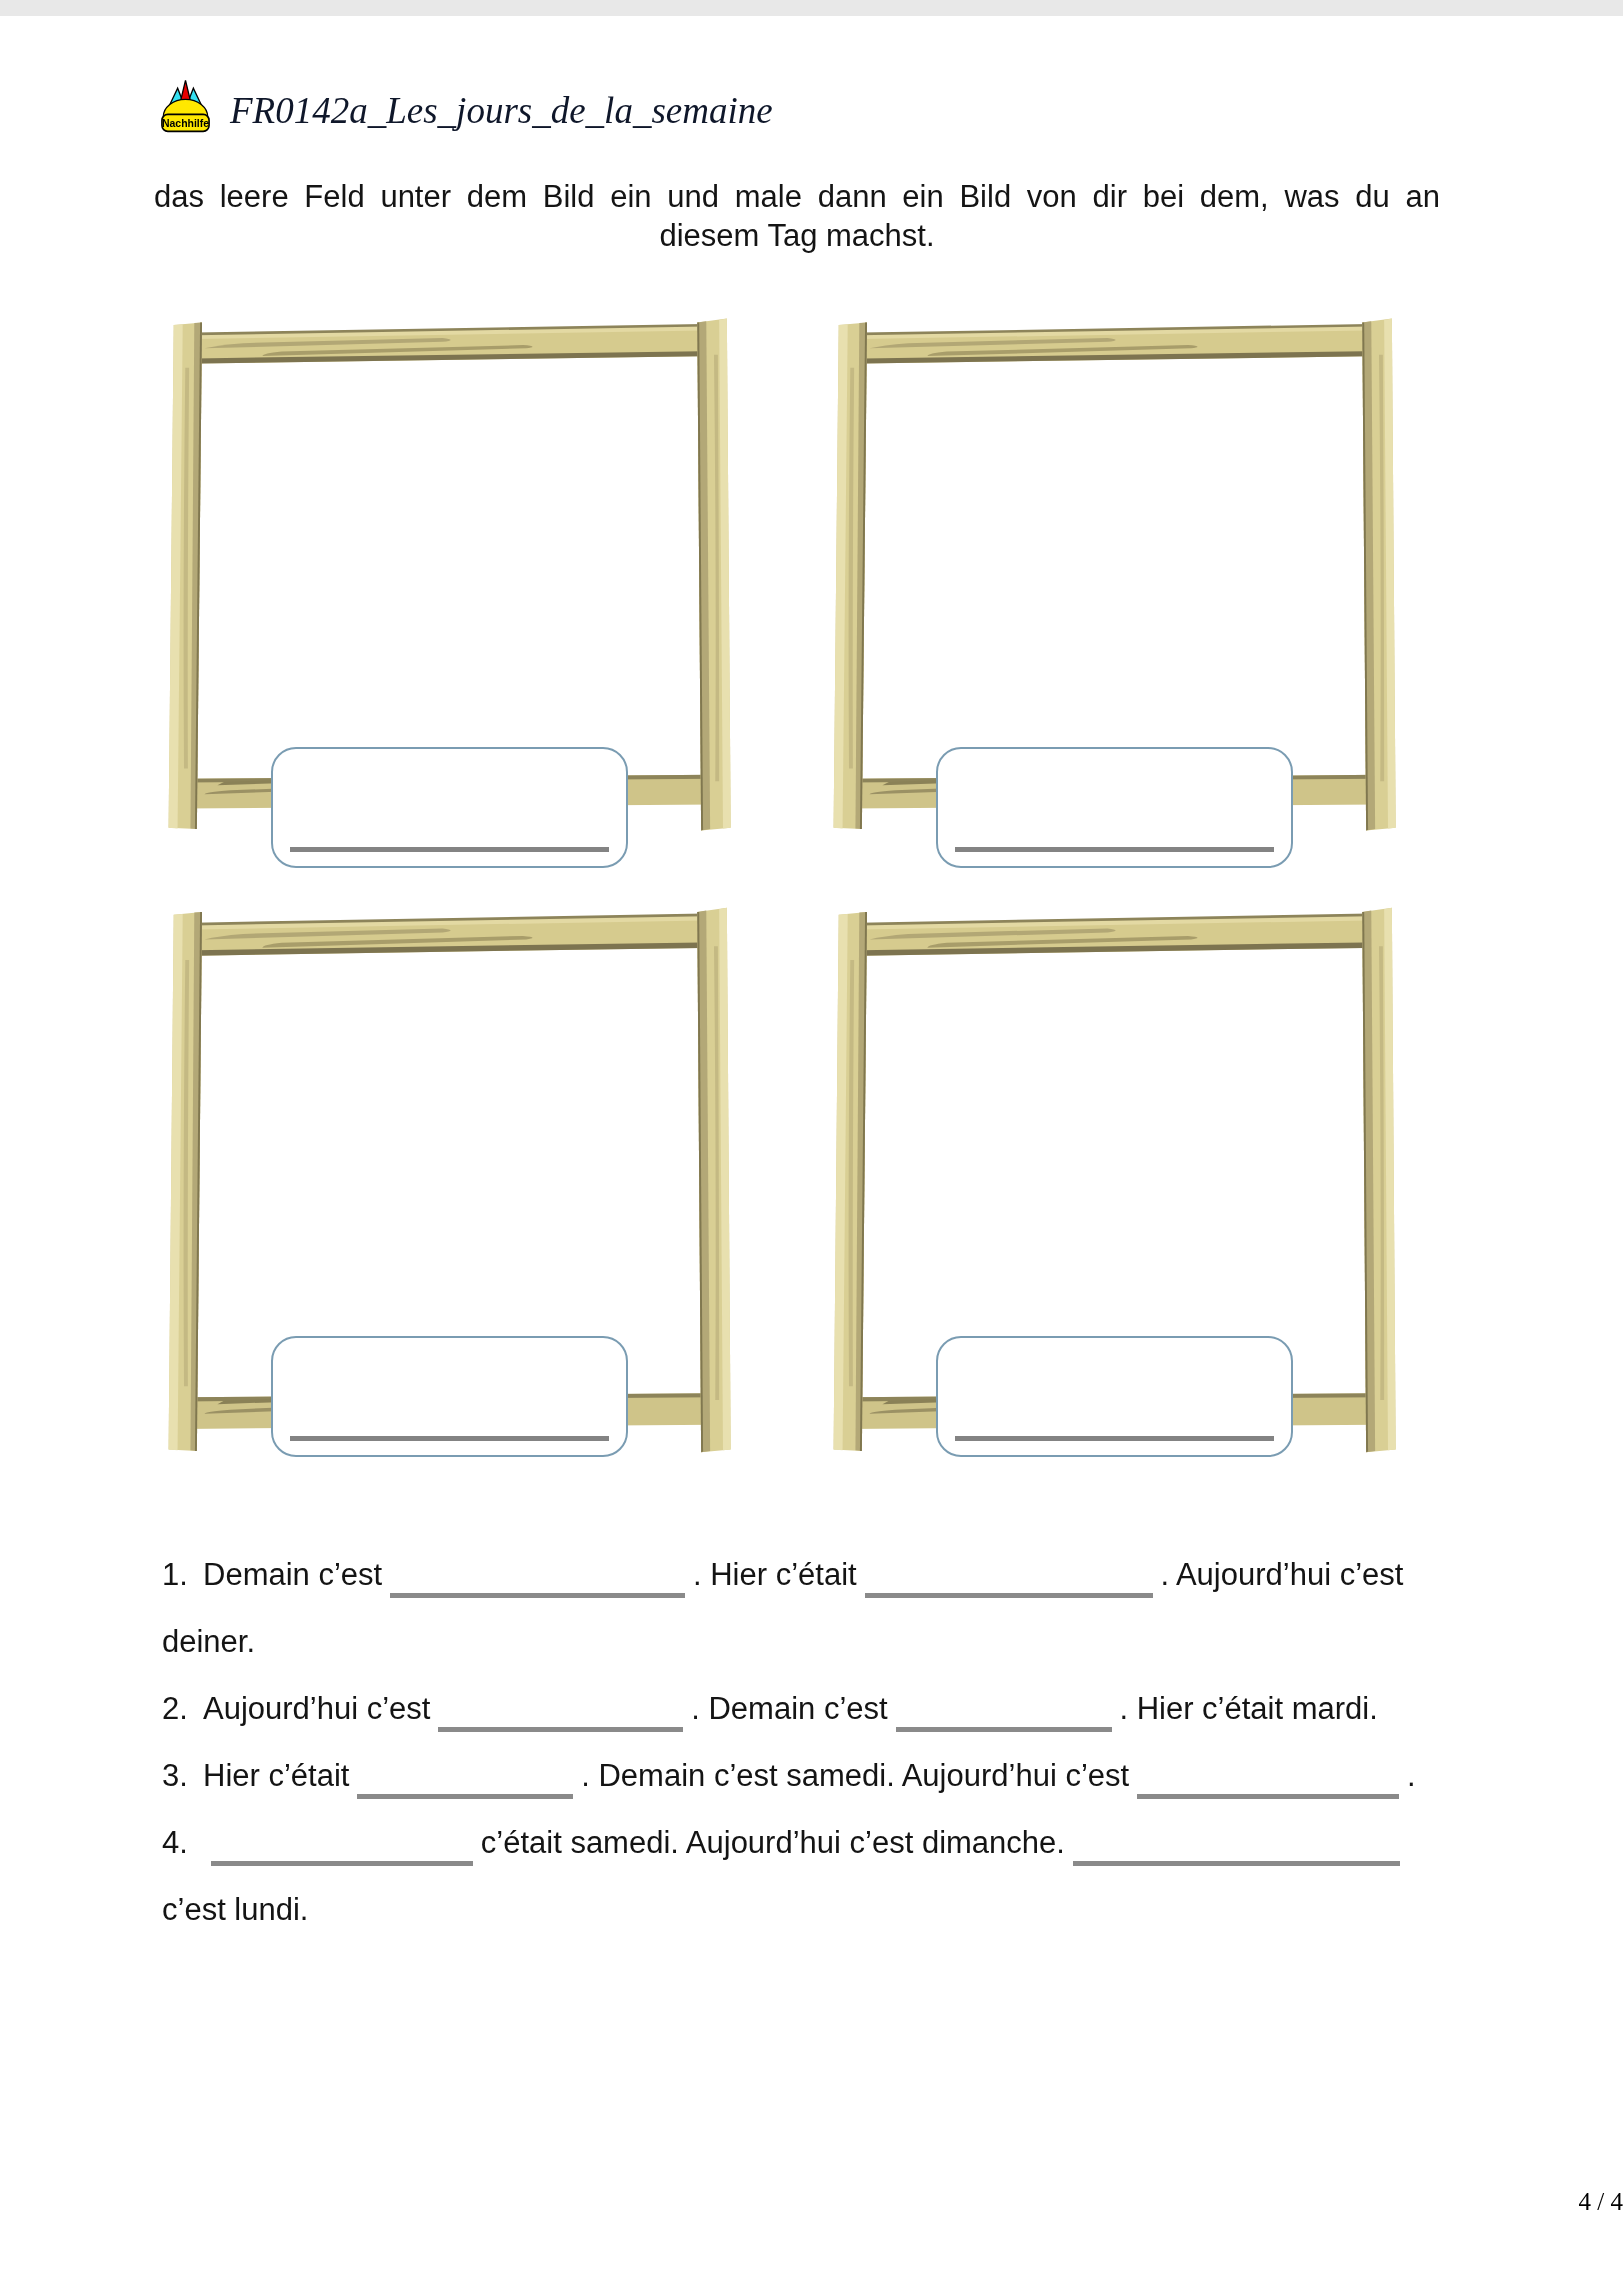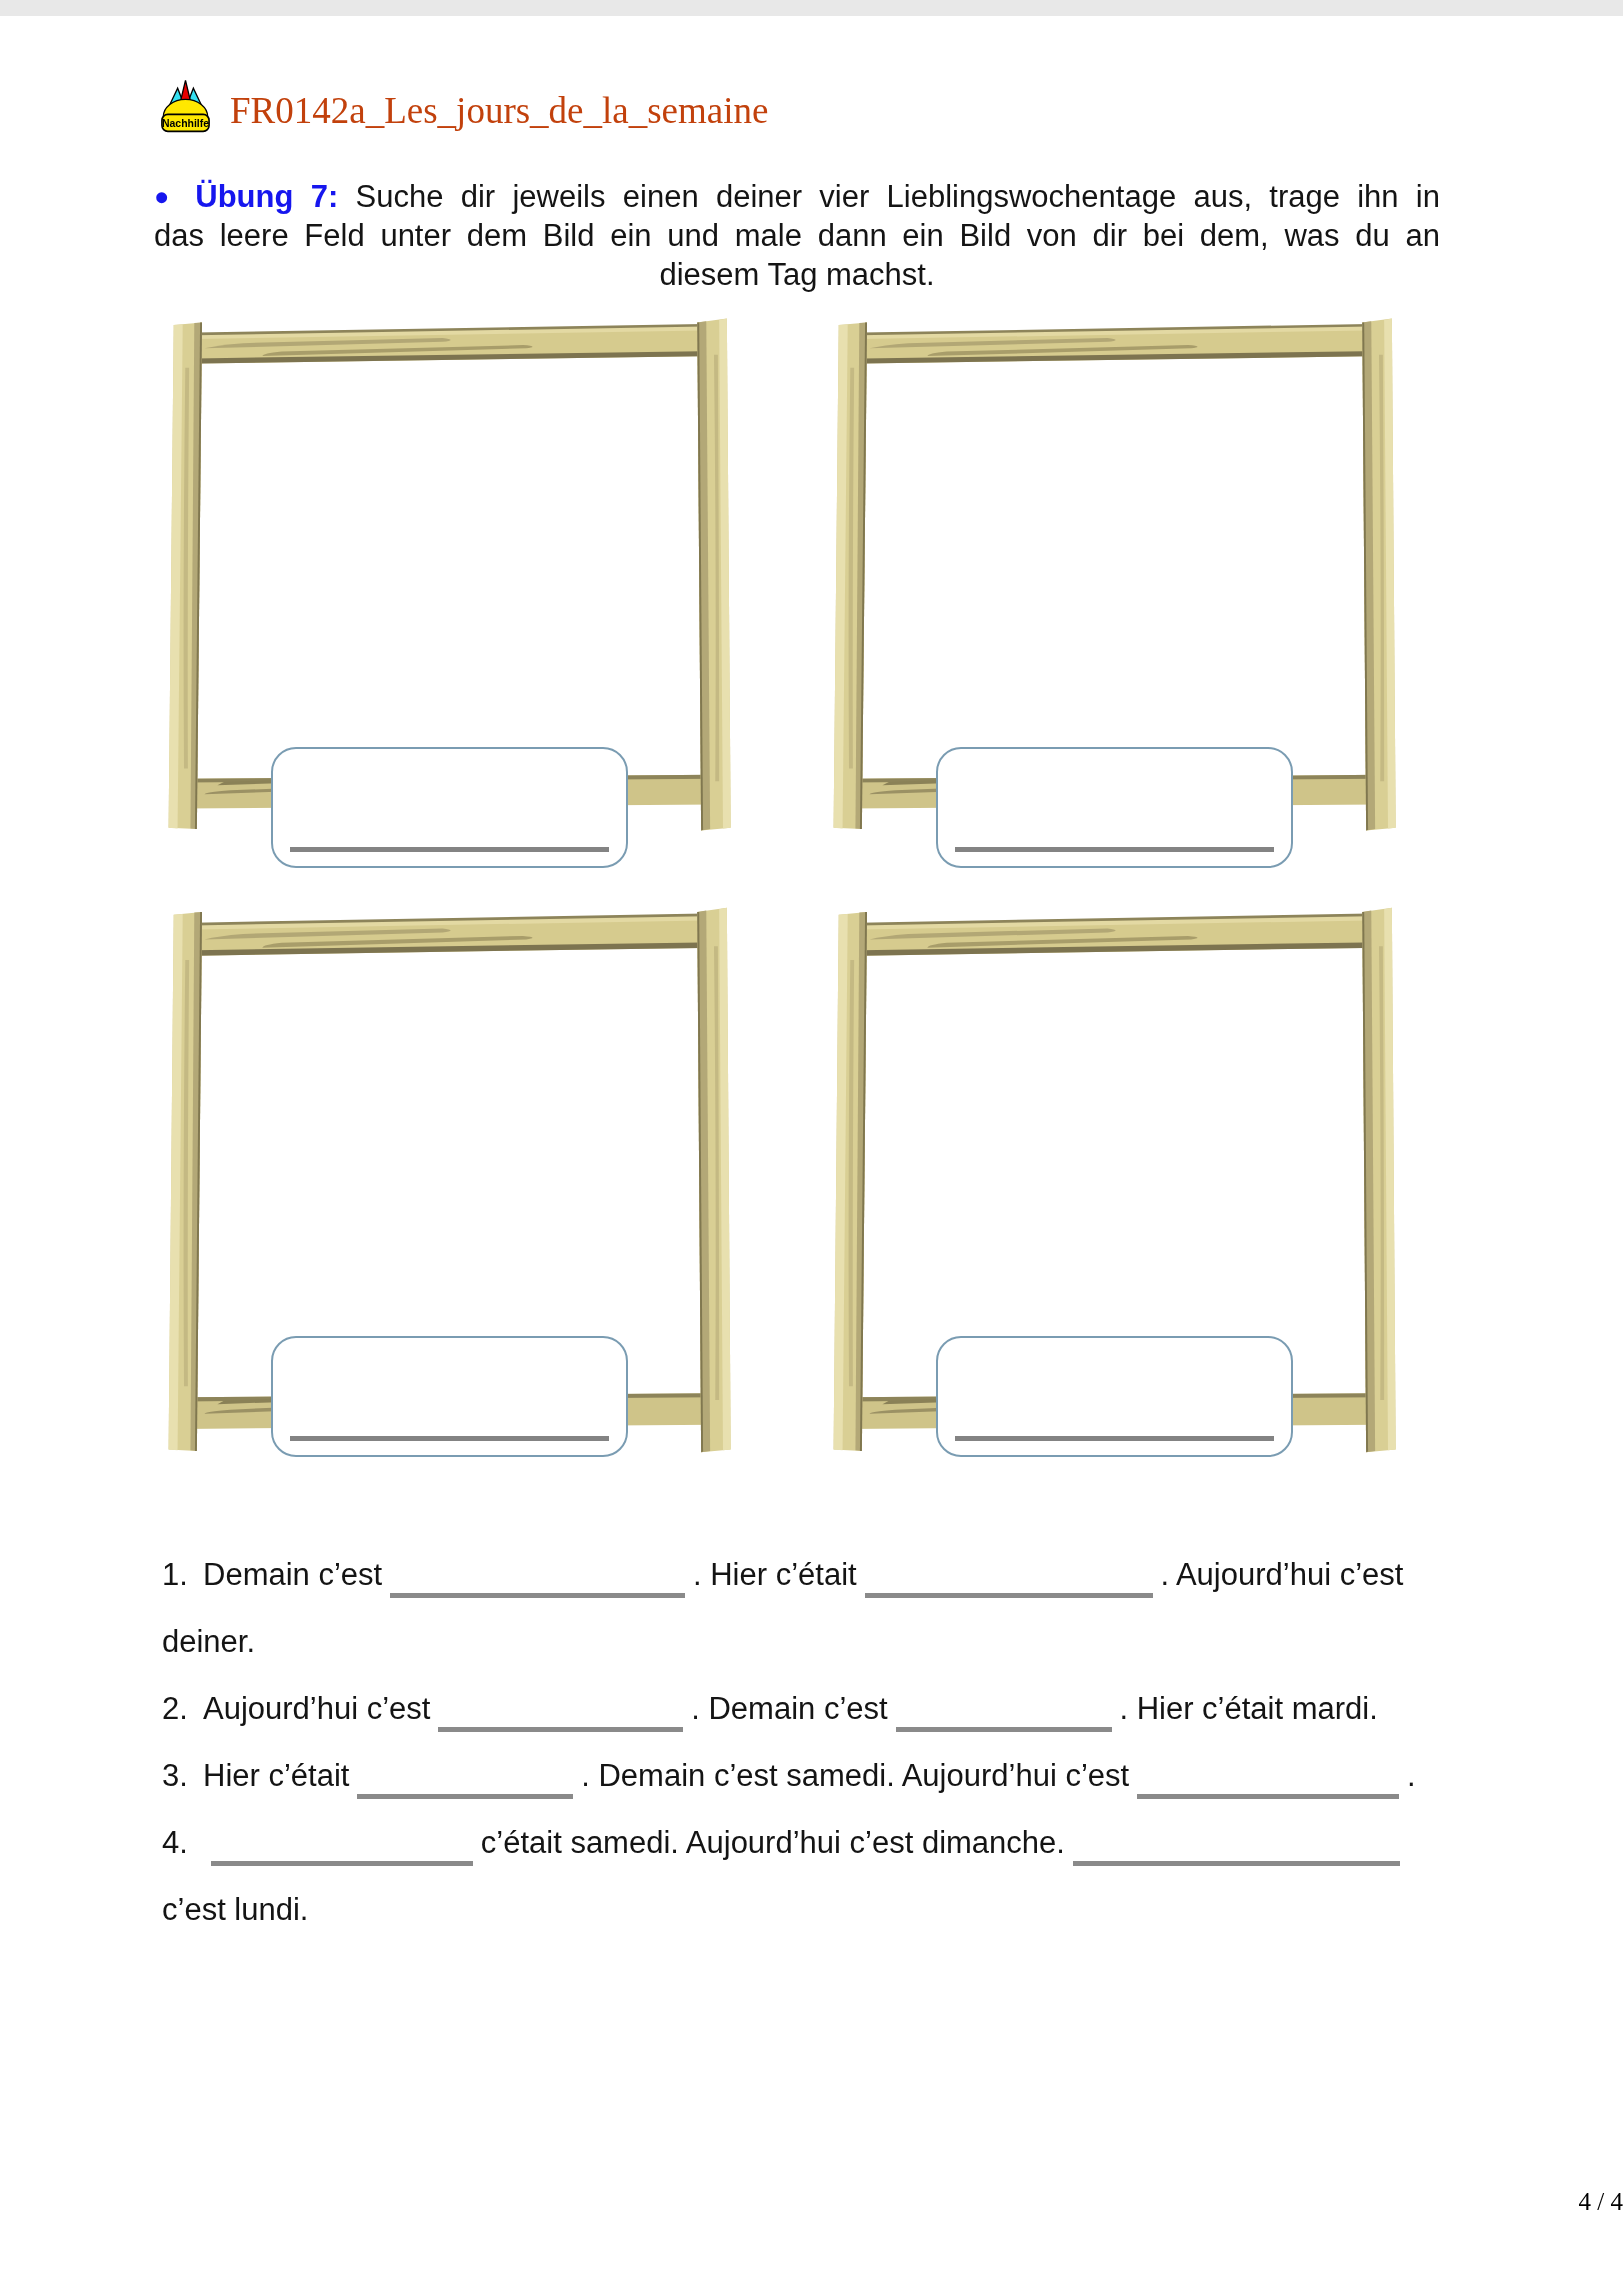--- a/index.html
+++ b/index.html
@@ -6,22 +6,22 @@
   .page {
     position:relative; width:1623px; height:2295px; margin:16px auto;
     background:#ffffff; overflow:hidden;
     font-family:"Liberation Sans", sans-serif; color:#141414;
   }
 
   
   .logo { position:absolute; left:160px; top:63px; width:51px; height:55px; }
   .doc-title {
     position:absolute; left:230px; top:73px;
-    font-family:"Liberation Serif", serif; 
-    font-size:37px; color:#c2410c; white-space:nowrap;
+    font-family:"Liberation Serif", serif; font-style:italic;
+    font-size:37px; color:#0f172a; white-space:nowrap;
   }
 
   
   .ex7 {
     position:absolute; left:154px; top:161px; width:1286px;
     font-size:31px; line-height:39px;
   }
   .jline { text-align:justify; text-align-last:justify; }
   .plainline { text-align:center; }
   .bullet { color:#1616ee; font-size:0.82em; vertical-align:2px; }
@@ -106,25 +106,20 @@
     <polygon points="8,52 26,14 40,50" fill="#35e0f2" stroke="#000" stroke-width="2"></polygon>
     <polygon points="36,50 50,14 68,52" fill="#35e0f2" stroke="#000" stroke-width="2"></polygon>
     <polygon points="38,2 27,48 49,48" fill="#e80000" stroke="#000" stroke-width="2"></polygon>
     <path d="M4,58 A34,27 0 0 1 72,58 Z" fill="#ffe800" stroke="#000" stroke-width="2"></path>
     <rect x="2" y="54" width="72" height="26" rx="9" fill="#ffe800" stroke="#000" stroke-width="2.5"></rect>
     <text x="38" y="73" text-anchor="middle" font-family="Liberation Sans, sans-serif" font-size="16" font-weight="bold" fill="#000">Nachhilfe</text>
   </svg>
   <div class="doc-title">FR0142a_Les_jours_de_la_semaine</div>
 
   <div class="ex7">
-    <div class="jline">
-      <span class="bullet">●</span>
-      <span class="hblue">Übung 7:</span>
-      <span>Suche dir jeweils einen deiner vier Lieblingswochentage aus, trage ihn in</span>
-    </div>
     <div class="jline">das leere Feld unter dem Bild ein und male dann ein Bild von dir bei dem, was du an</div>
     <div class="plainline">diesem Tag machst.</div>
   </div>
 
   <div class="frame" style="left:166px; top:300px; height:517px;">
     <svg class="wood" viewBox="0 0 880 800" preserveAspectRatio="none">
         <use href="#woodframe"></use>
       </svg>
     <div class="daybox">
         <div class="dayline"></div>

